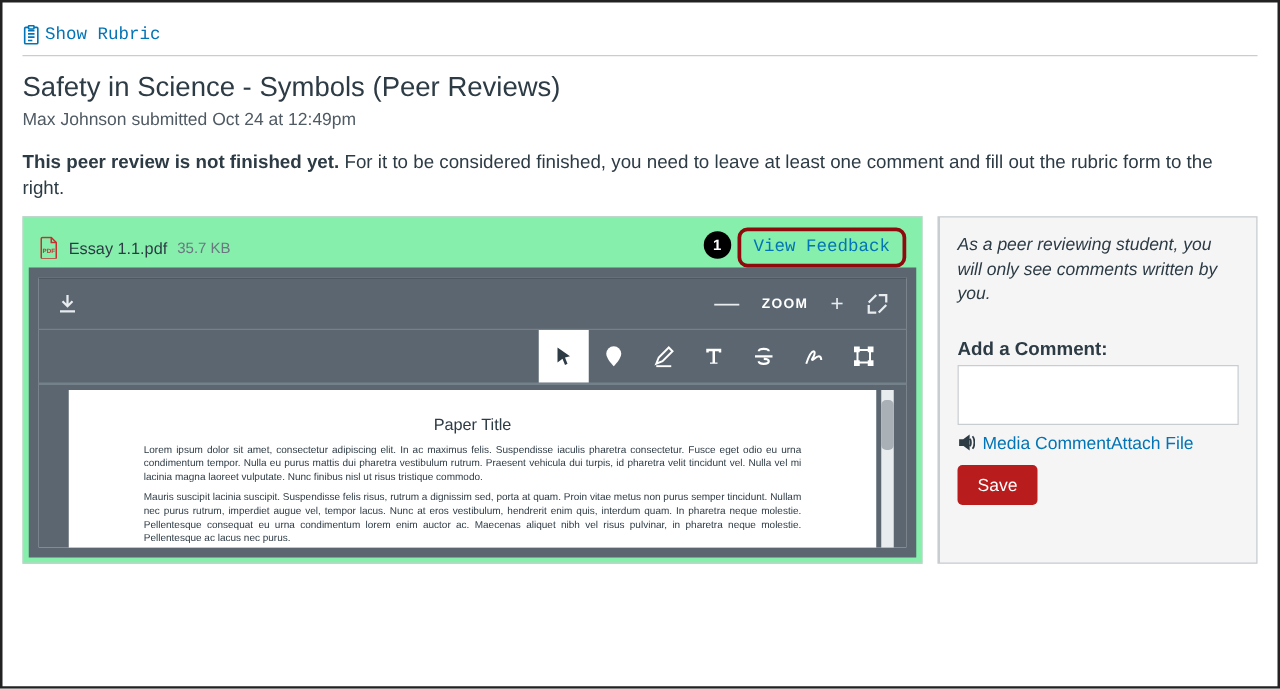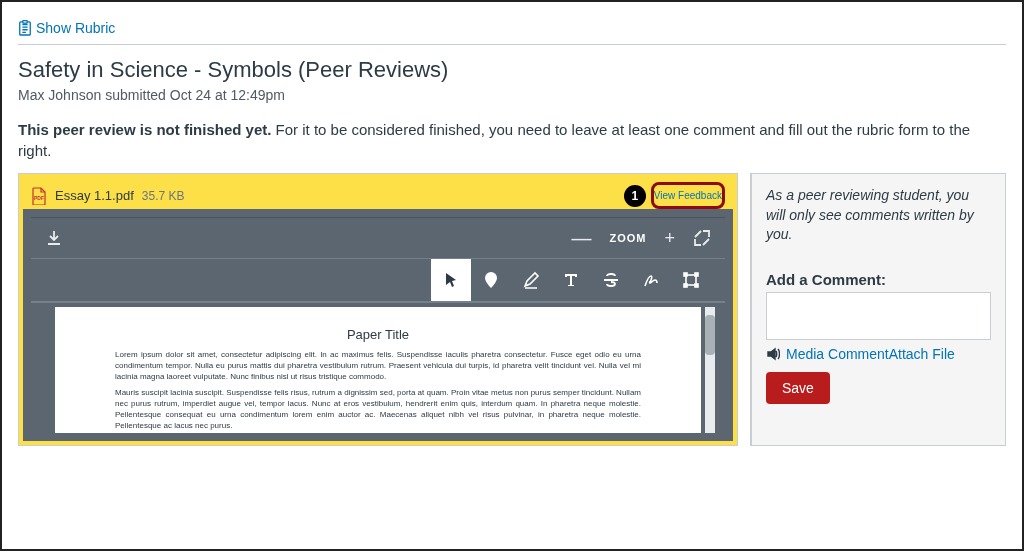--- a/index.html
+++ b/index.html
@@ -1,34 +1,34 @@
 <!DOCTYPE html>
 <html><head>
 <meta charset="utf-8">
 <style>
   * { box-sizing: border-box; margin: 0; padding: 0; }
   body { font-family: "Helvetica Neue", Helvetica, Arial, sans-serif; color: #2d3b45; background: #fff; font-size: 14px; }
   .page { width: 1024px; height: 551px; border: 2px solid #222; position: relative; padding: 10px 16px 16px 16px; }
   .top-row { display: flex; justify-content: space-between; align-items: flex-start; }
   h1 { font-size: 28px; font-weight: 400; color: #2d3b45; margin-bottom: 6px; }
-  .show-rubric { color: #0374b5; font-size: 14px; display: inline-flex; align-items: center; gap: 4px; cursor: pointer; margin-top: 8px; }
+  .show-rubric { color: #0374b5; font-size: 14px; display: inline-flex; align-items: center; gap: 4px; cursor: pointer; margin-top: 8px; font-family: Liberation Mono, monospace; }
   .show-rubric svg { width: 14px; height: 16px; }
   hr.sep { border: none; border-top: 1px solid #c7cdd1; margin: 8px 0 12px 0; }
   h2 { font-size: 22px; font-weight: 400; color: #2d3b45; margin-bottom: 4px; }
   .submitted { color: #4f5a63; font-size: 14px; margin-bottom: 16px; }
   .status { font-size: 15px; color: #2d3b45; margin-bottom: 12px; line-height: 1.4; }
   .status b { font-weight: 700; }
   .main { display: flex; gap: 12px; align-items: stretch; }
-  .left { flex: 1; border: 1px solid #c7cdd1; background: #fde047; position: relative; }
+  .left { flex: 1; border: 1px solid #c7cdd1; background: #86efac; position: relative; }
   .file-row { display: flex; align-items: center; padding: 8px 12px; gap: 8px; }
   .pdf-icon { width: 16px; height: 18px; }
   .file-name { color: #2d3b45; font-size: 13px; }
   .file-size { color: #6b7780; font-size: 12px; }
   .view-feedback-wrap { margin-left: auto; position: relative; display: flex; align-items: center; gap: 6px; }
-  .view-feedback { color: #0374b5; font-size: 10px; border: 3px solid #8f0a0d; border-radius: 8px; padding: 5px 0; cursor: pointer; }
+  .view-feedback { color: #0374b5; font-size: 14px; border: 3px solid #8f0a0d; border-radius: 8px; padding: 5px 10px; cursor: pointer; font-family: Liberation Mono, monospace; }
   .callout { position: absolute; width: 22px; height: 22px; background: #000; color: #fff; font-weight: 700; border-radius: 50%; display: flex; align-items: center; justify-content: center; font-size: 12px; }
   .c1 { left: -27px; top: 3px; }
   .preview-box { background: #fff; margin: 0 12px 12px 12px; box-shadow: 0 0 0 8px #5b6670; }
   .preview-head { display: flex; justify-content: space-between; align-items: center; padding: 14px 16px; }
   .preview-head span.title { font-size: 16px; color: #2d3b45; }
   .close-x { font-size: 18px; color: #2d3b45; cursor: pointer; }
   .viewer-toolbar { background: #5b6670; color: #fff; height: 42px; display: flex; align-items: center; padding: 0 14px; gap: 18px; border-top: 1px solid #4a545c; border-bottom: 1px solid #74808a; }
   .viewer-toolbar .spacer { flex: 1; }
   .viewer-toolbar .zoom-label { font-size: 11px; letter-spacing: 1px; font-weight: 700; }
   .tb-icon { color: #e8ecef; cursor: pointer; display: inline-flex; }

